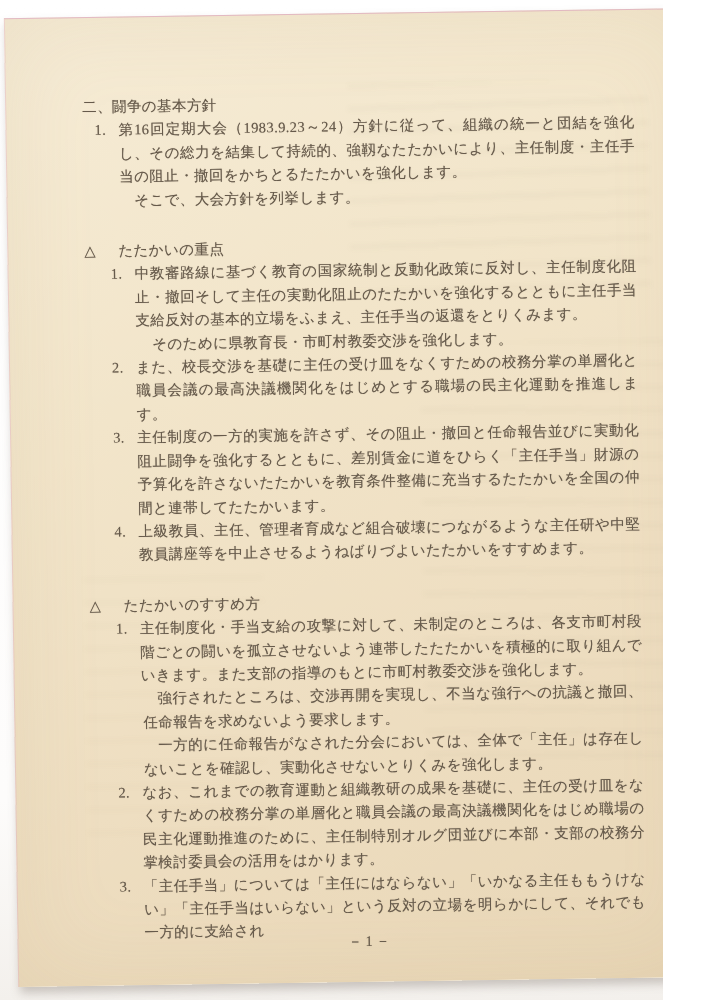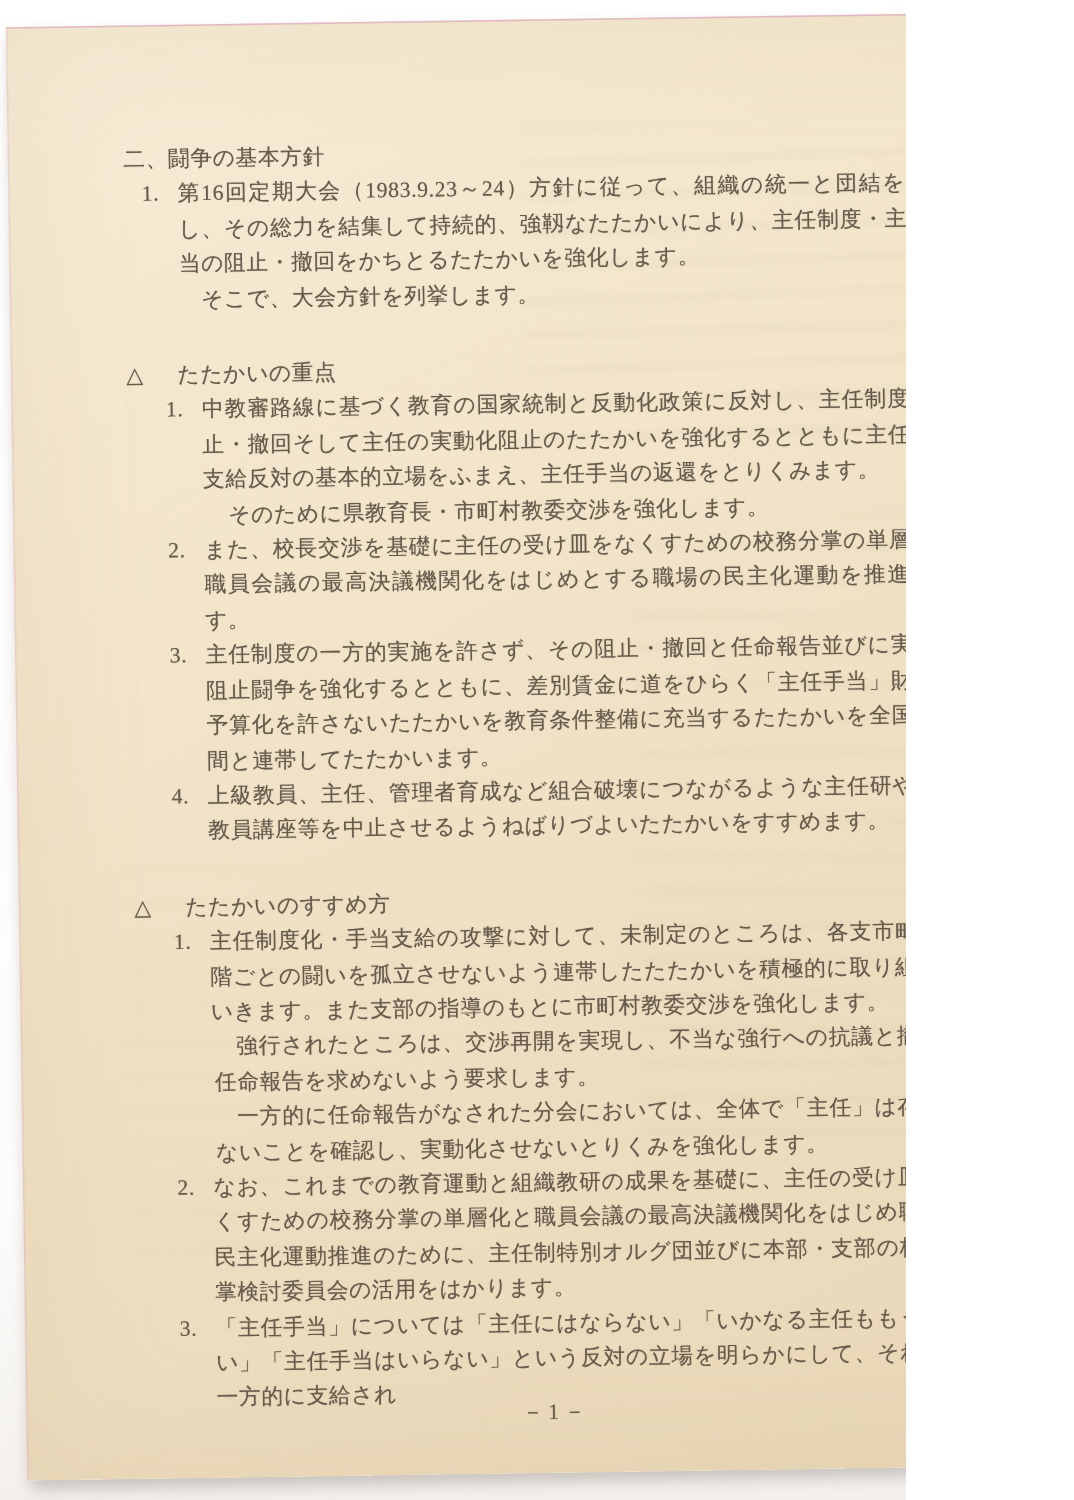--- a/index.html
+++ b/index.html
@@ -3,21 +3,21 @@
 <meta charset="utf-8">
 <style>
   html,body{margin:0;padding:0;}
   body{
     width:716px;height:1000px;
     background:#ffffff;
     font-family:"Liberation Serif","DejaVu Serif",serif;
     overflow:hidden;
   }
   .photo{
-    position:relative;width:604px;height:1000px;
+    position:relative;width:663px;height:1000px;
     background:linear-gradient(180deg,#ffffff 0%,#fdfcfb 80%,#f3f0ec 100%);
     overflow:hidden;
   }
   
   .paper{
     position:absolute;left:11px;top:13px;width:690px;height:968px;
     transform:rotate(-0.85deg);
     transform-origin:50% 50%;
     background:linear-gradient(155deg,#f6ecd6 0%,#f2e5ca 35%,#eedec1 65%,#e8d6b6 100%);
     border-top:1px solid rgba(222,168,198,0.65);

